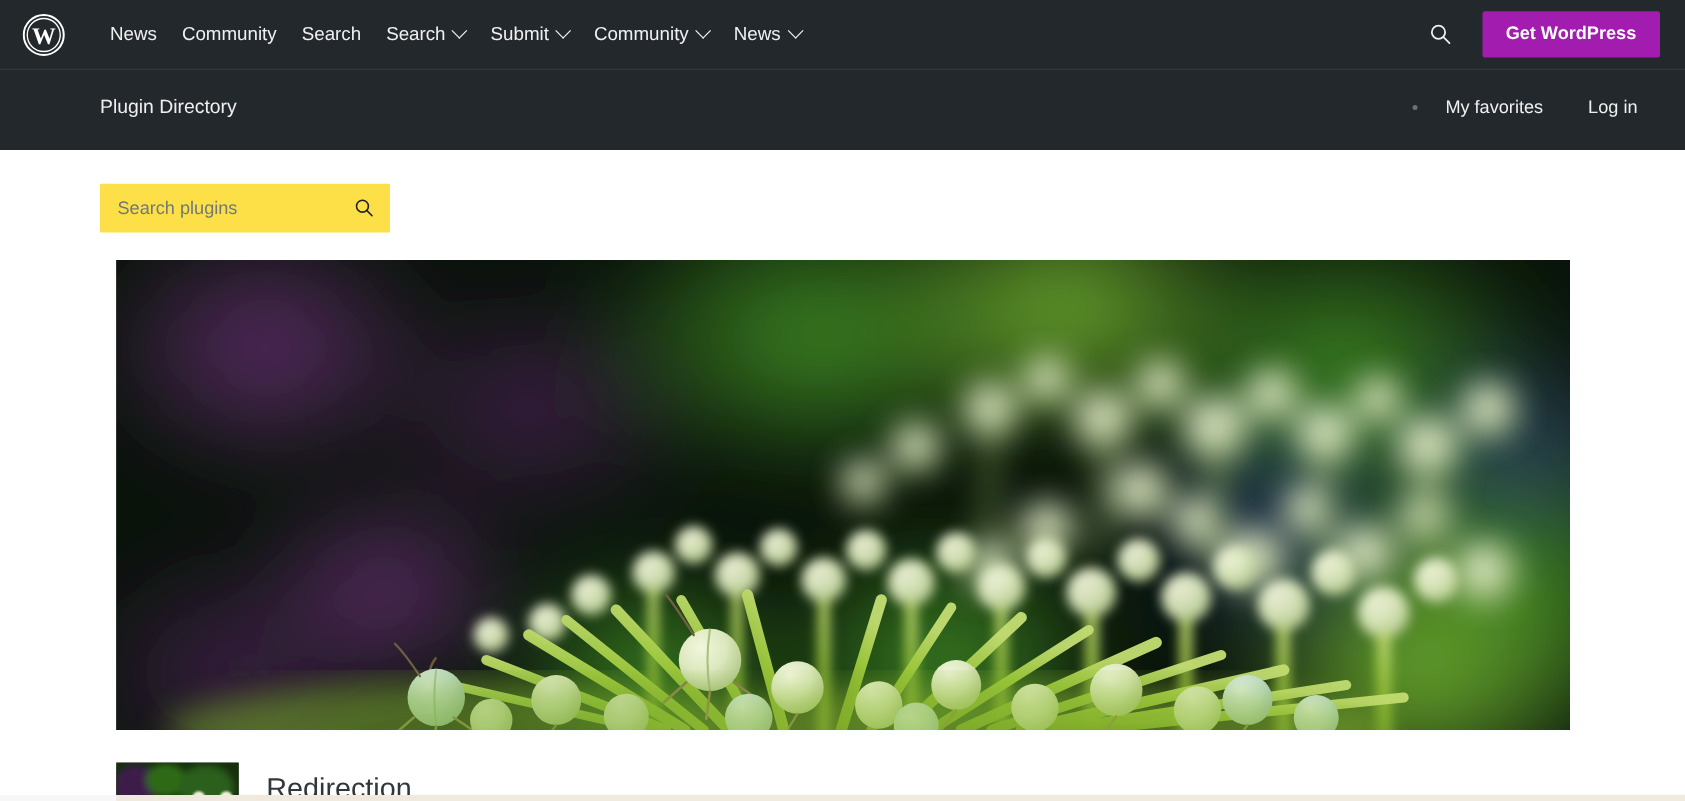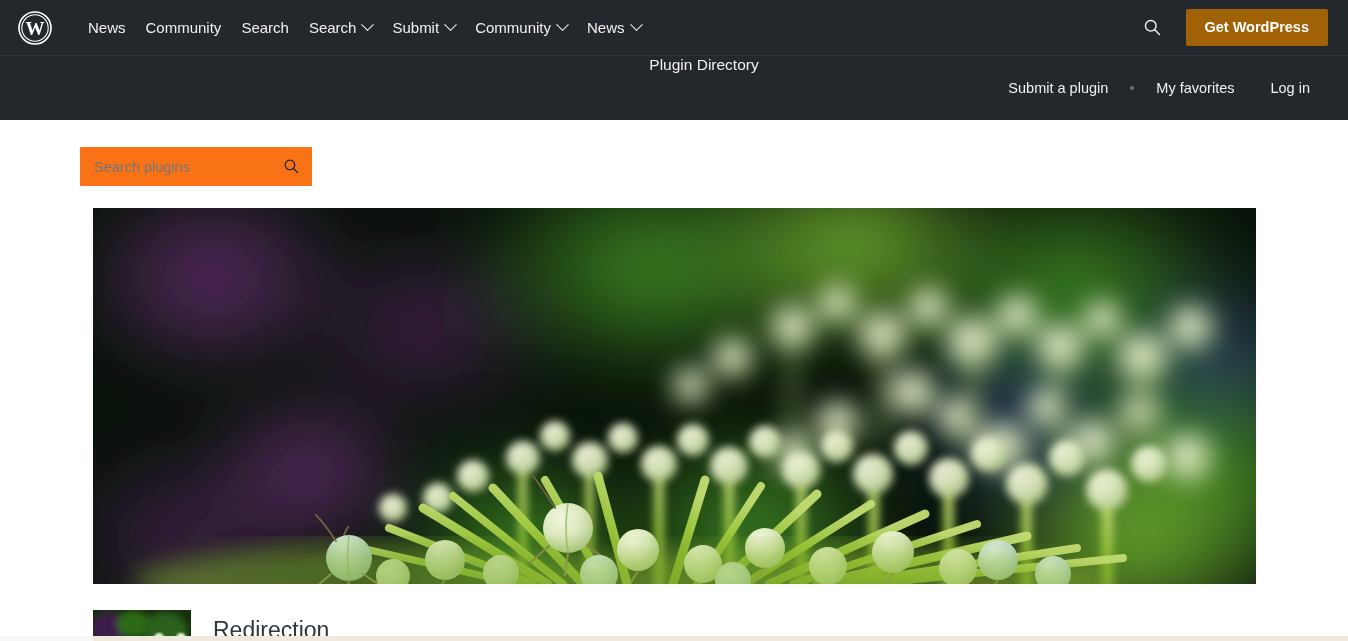--- a/index.html
+++ b/index.html
@@ -60,41 +60,40 @@
     margin-left: auto;
     display: flex;
     align-items: center;
     gap: 18px;
   }
   .hdr-search-btn {
     background: none; border: none; cursor: pointer;
     padding: 6px; display: flex; align-items: center; justify-content: center;
   }
   .get-wp-btn {
-    background: #a16207;
+    background: #a21caf;
     color: #ffffff;
     font-size: 14.5px;
     font-weight: bold;
     border: none;
     border-radius: 2px;
     padding: 11px 19px;
     cursor: pointer;
     line-height: 1;
     font-family: "Liberation Sans", sans-serif;
     white-space: nowrap;
   }
 
   
   .directory-header {
     height: 64px;
     background: #23282d;
     display: flex;
     align-items: center;
     padding: 0 20px 4px 80px;
-    flex-direction: column;
   }
   .directory-title {
     color: #f0f0f1;
     font-size: 15.5px;
     text-decoration: none;
     white-space: nowrap;
   }
   .directory-links {
     margin-left: auto;
     display: flex;
@@ -131,21 +130,21 @@
     padding: 27px 0 0 80px;
   }
   .search-wrap {
     position: relative;
     width: 232px;
     height: 39px;
   }
   .search-input {
     width: 232px;
     height: 39px;
-    background: #f97316;
+    background: #fde047;
     border: none;
     outline: none;
     font-size: 14.5px;
     color: #3c434a;
     padding: 0 38px 0 14px;
     font-family: "Liberation Sans", sans-serif;
     border-radius: 1px;
   }
   .search-input::placeholder { color: #72777c; }
   .search-submit {
@@ -287,23 +286,20 @@
       </svg>
     </button>
     <button class="get-wp-btn">Get WordPress</button>
   </div>
 </header>
 
 <div class="directory-header">
   <a href="#" class="directory-title">Plugin Directory</a>
 
   <ul class="directory-links">
-    <li>
-      <a href="#"><span>Submit a plugin</span></a>
-    </li>
     <li>
         <span class="sep-dot"></span>
       </li>
     <li>
       <a href="#"><span>My favorites</span></a>
     </li>
     <li>
       <a href="#"><span>Log in</span></a>
     </li>
   </ul>

